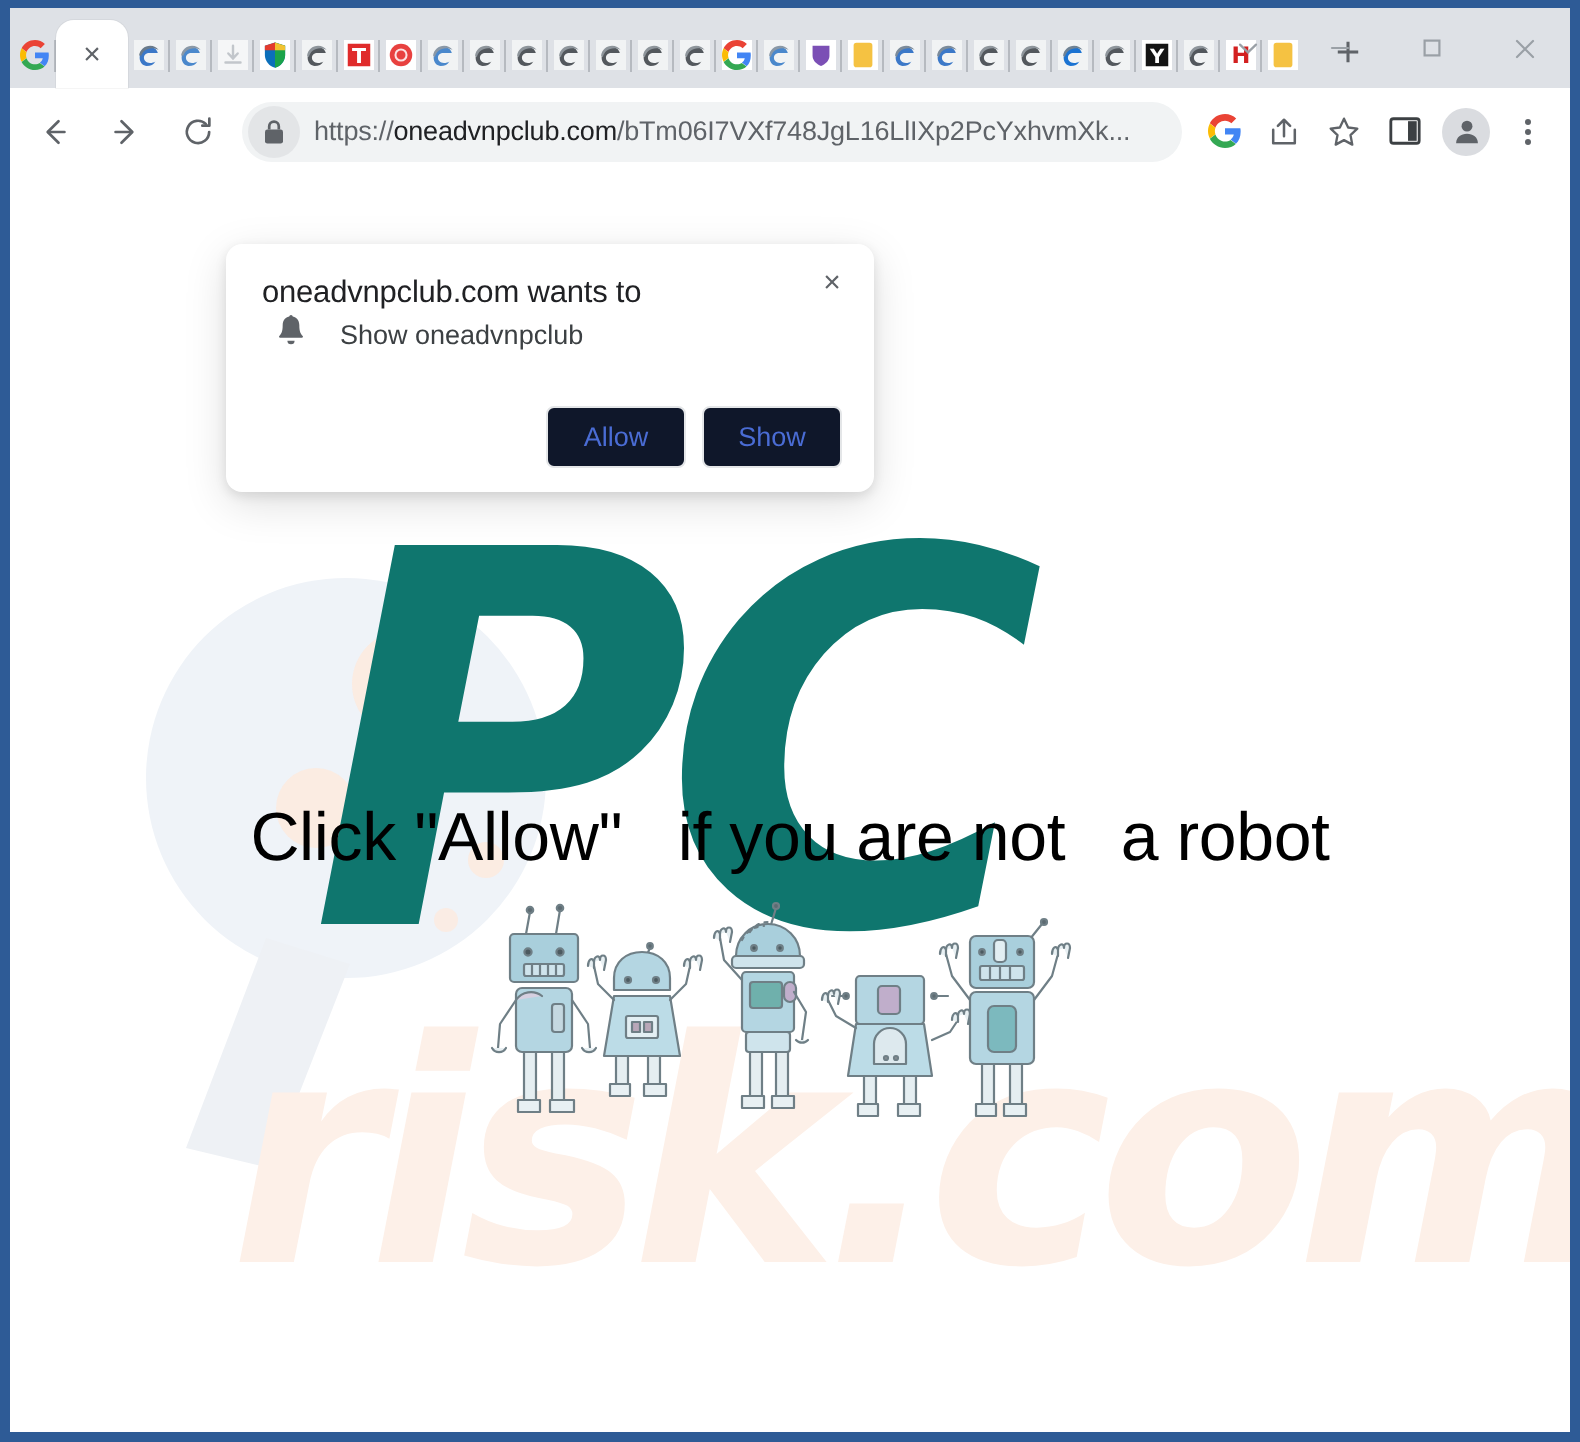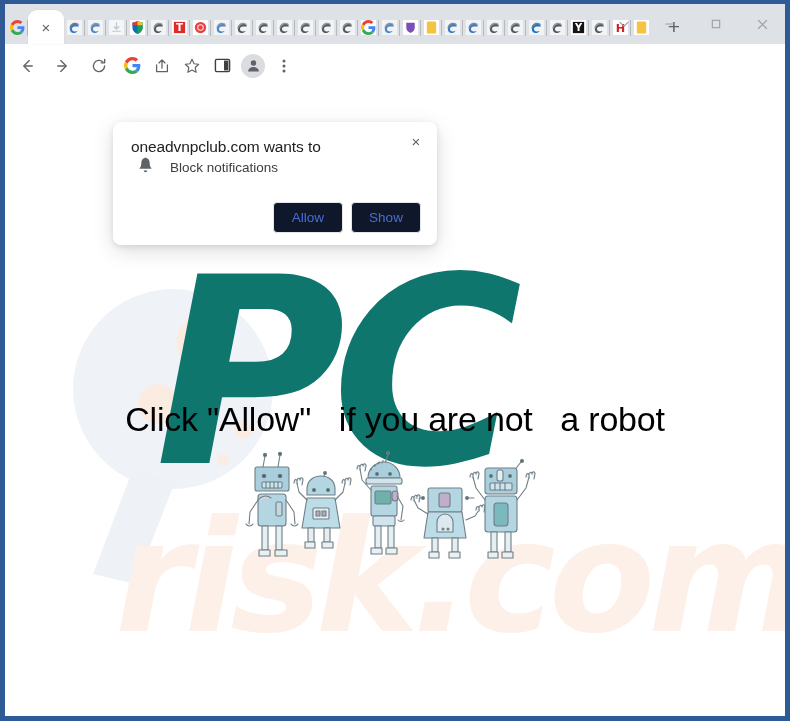--- a/index.html
+++ b/index.html
@@ -612,20 +612,29 @@
             <path d="M13.2 10h-9" stroke="#5f6368" stroke-width="1.5" stroke-linecap="round"></path>
           </svg>
     </div>
     <div class="nav-btn">
       <svg width="18" height="18" viewBox="0 0 20 20">
             <path d="M16.2 10a6.2 6.2 0 1 1-1.9-4.5" stroke="#5f6368" stroke-width="1.5" fill="none" stroke-linecap="round"></path>
             <path d="M16.3 2.6v3.9h-3.9" stroke="#5f6368" stroke-width="1.5" fill="none" stroke-linecap="round" stroke-linejoin="round"></path>
           </svg>
     </div>
 
+    <div id="omnibox">
+      <div id="lock-chip">
+        <svg width="12" height="14" viewBox="0 0 12 14">
+              <rect x="1.5" y="5.8" width="9" height="7" rx="1.2" fill="#5f6368"></rect>
+              <path d="M3.6 5.8V4.2a2.4 2.4 0 0 1 4.8 0v1.6" stroke="#5f6368" stroke-width="1.35" fill="none"></path>
+            </svg>
+      </div>
+      <div id="url-text"><span>https://</span><span class="host">oneadvnpclub.com</span><span>/bTm06I7VXf748JgL16LlIXp2PcYxhvmXk...</span></div>
+    </div>
 
     <div class="tb-icon">
       <svg width="17" height="17" viewBox="0 0 48 48">
             <path fill="#EA4335" d="M24 9.5c3.5 0 6.6 1.2 9 3.6l6.8-6.8C35.6 2.4 30.2 0 24 0 14.6 0 6.5 5.4 2.6 13.2l7.9 6.1C12.4 13.7 17.7 9.5 24 9.5z"></path>
             <path fill="#4285F4" d="M46.1 24.6c0-1.6-.1-3.2-.4-4.6H24v9.1h12.4c-.5 2.9-2.1 5.3-4.6 7l7.6 5.9c4.4-4.1 6.7-10.1 6.7-17.4z"></path>
             <path fill="#FBBC05" d="M10.5 28.6c-.5-1.5-.8-3-.8-4.6s.3-3.1.8-4.6l-7.9-6.1C1 16.5 0 20.1 0 24s1 7.5 2.6 10.7l7.9-6.1z"></path>
             <path fill="#34A853" d="M24 48c6.2 0 11.5-2 15.3-5.5l-7.6-5.9c-2.1 1.4-4.8 2.3-7.7 2.3-6.3 0-11.6-4.2-13.5-9.9l-7.9 6.1C6.5 42.6 14.6 48 24 48z"></path>
           </svg>
     </div>
 
@@ -797,21 +806,21 @@
       <div id="dialog-close">×</div>
       <div id="dialog-title">oneadvnpclub.com wants to</div>
       <div id="dialog-permission-row">
         <span>
           <svg width="17" height="18" viewBox="0 0 18 19">
             <path d="M9 2.2c-2.6 0-4.4 2-4.4 4.6 0 3.4-.7 4.7-1.8 5.9-.3.3-.1.9.4.9h11.6c.5 0 .7-.6.4-.9-1.1-1.2-1.8-2.5-1.8-5.9 0-2.6-1.8-4.6-4.4-4.6z" fill="#5f6368"></path>
             <path d="M9 1.6a.9.9 0 0 1 .9.9v.6h-1.8v-.6A.9.9 0 0 1 9 1.6z" fill="#5f6368"></path>
             <path d="M7.1 15.2a1.9 1.9 0 0 0 3.8 0z" fill="#5f6368"></path>
           </svg>
         </span>
-        <span id="dialog-permission-label">Block notifications</span>
+        <span id="dialog-permission-label">Show oneadvnpclub</span>
       </div>
       <div id="dialog-actions">
         <button class="dialog-btn">Allow</button>
         <button class="dialog-btn">Show</button>
       </div>
     </div>
 
   </div>
 </div>
 </div>

